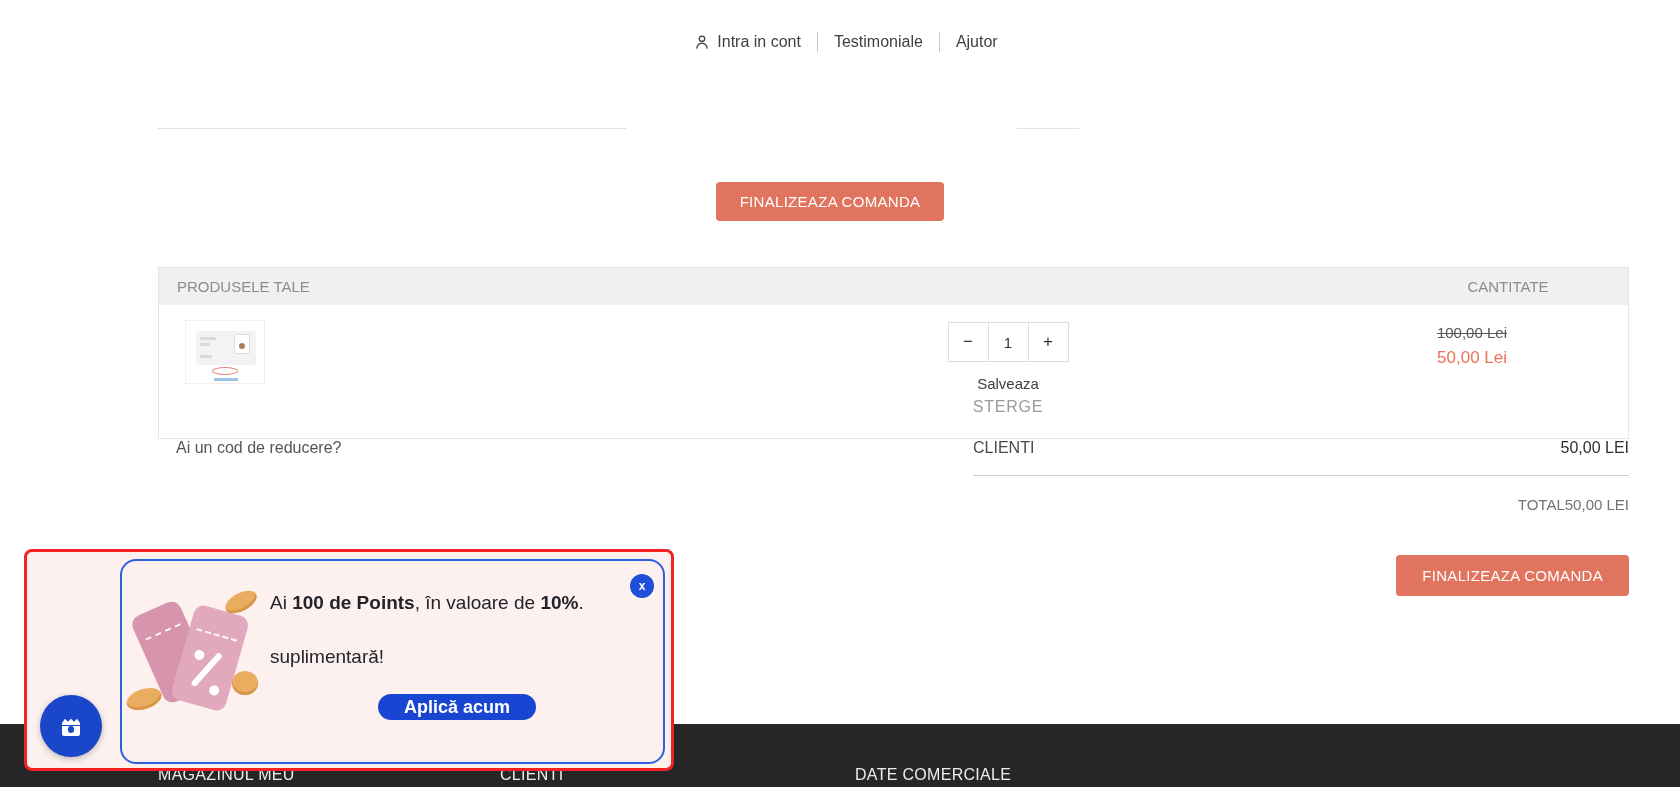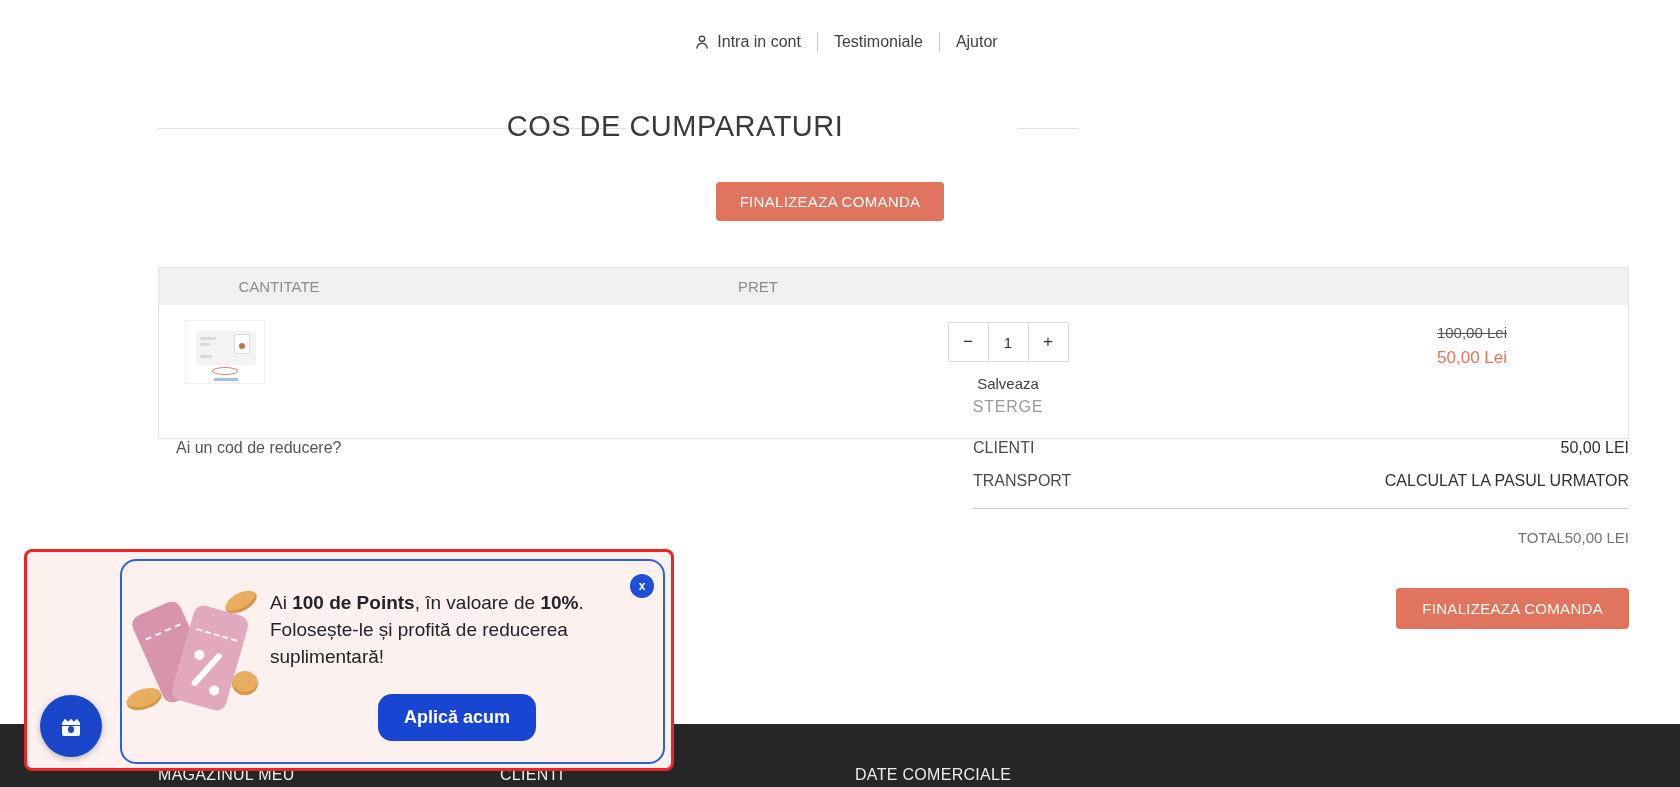--- a/index.html
+++ b/index.html
@@ -93,21 +93,21 @@
   
   .popup-outer { position:absolute; left:24px; top:549px; width:650px; height:222px;
     background:#fcf1ef; border:3px solid #f02222; border-radius:8px; z-index:40; }
   .popup-card { position:absolute; left:93px; top:7px; width:545px; height:205px;
     background:#fcf1ef; border:2px solid #2f5fe0; border-radius:16px; }
   .popup-close { position:absolute; top:13px; right:9px; width:24px; height:24px; border-radius:50%;
     background:#1d4fd8; color:#fff; font-size:12px; font-weight:bold; display:flex;
     align-items:center; justify-content:center; cursor:pointer; }
   .popup-text { position:absolute; left:148px; top:28px; width:380px;
     font-size:19px; line-height:27px; color:#23242b; }
-  .apply-btn { position:absolute; left:256px; top:133px; width:158px; height:47px;
+  .apply-btn { position:absolute; left:256px; top:133px; width:158px; height:26px;
     background:#1845d1; border:none; border-radius:14px; color:#fff; font-weight:bold;
     font-size:18px; cursor:pointer; font-family:"Liberation Sans", sans-serif; }
 
   
   .illus { position:absolute; left:16px; top:36px; width:120px; height:115px; }
   .voucher { position:absolute; border-radius:10px; }
   .v1 { width:52px; height:94px; left:8px; top:8px; background:#d795ad; transform:rotate(-24deg); }
   .v2 { width:56px; height:98px; left:44px; top:12px; background:#e2a8bd; transform:rotate(16deg); }
   .dash { position:absolute; left:7px; right:7px; top:24px; border-top:2px dashed #fff; opacity:.9; }
   .pslash { position:absolute; left:25px; top:40px; width:6px; height:42px; background:#fff;
@@ -142,33 +142,32 @@
     <span>Testimoniale</span>
   </div>
   <div class="nav-sep"></div>
   <div class="navlink">
     <span>Ajutor</span>
   </div>
 </div>
 
 <div class="title-row">
   <div class="t-line left"></div>
-  <h1 class="page-title">COS DE CUMPARATURI</h1>
   <div class="t-line right"></div>
 </div>
 
 <div class="btn-top-wrap">
   <button class="coral-btn">FINALIZEAZA COMANDA</button>
 </div>
 
 <div class="container">
   <div class="cart-table">
     <div class="cart-head">
+      <div class="col-prod">PRODUSELE TALE</div>
       <div class="col-qty">CANTITATE</div>
-      <div class="col-price">PRET</div>
     </div>
 
     <div class="cart-row">
       <div class="prod-cell">
         <div class="thumb">
           <div class="card"></div>
           <div class="bar b1"></div>
           <div class="bar b2"></div>
           <div class="bar b3"></div>
           <div class="shirt"></div>
@@ -195,24 +194,20 @@
     </div>
   </div>
 
   <div class="below-row">
     <div class="coupon-q">Ai un cod de reducere?</div>
     <div class="summary">
       <div class="sum-row">
         <span>CLIENTI</span>
         <span class="val">50,00 LEI</span>
       </div>
-      <div class="sum-row">
-        <span>TRANSPORT</span>
-        <span class="val">CALCULAT LA PASUL URMATOR</span>
-      </div>
       <div class="sum-divider"></div>
       <div class="sum-total">
         <span>TOTAL</span>
         <span>50,00 LEI</span>
       </div>
       <div class="btn-bottom-wrap">
         <button class="coral-btn">FINALIZEAZA COMANDA</button>
       </div>
     </div>
   </div>
@@ -238,21 +233,21 @@
         <div class="pdot pd1"></div>
         <div class="pdot pd2"></div>
       </div>
       <div class="coin c1"></div>
       <div class="coin c2"></div>
       <div class="coin c3"></div>
     </div>
 
     <div class="popup-text">
       <span>Ai </span><b>100 de Points</b><span>, în valoare de </span><b>10%</b><span>.</span><br>
-      <span>Folosește-le și profită de reducerea</span><br>
+      <br>
       <span>suplimentară!</span>
     </div>
 
     <button class="apply-btn">Aplică acum</button>
   </div>
 </div>
 
 <div class="fab">
   <span style="display:flex;">
     <svg width="28" height="28" viewBox="0 0 28 28">

